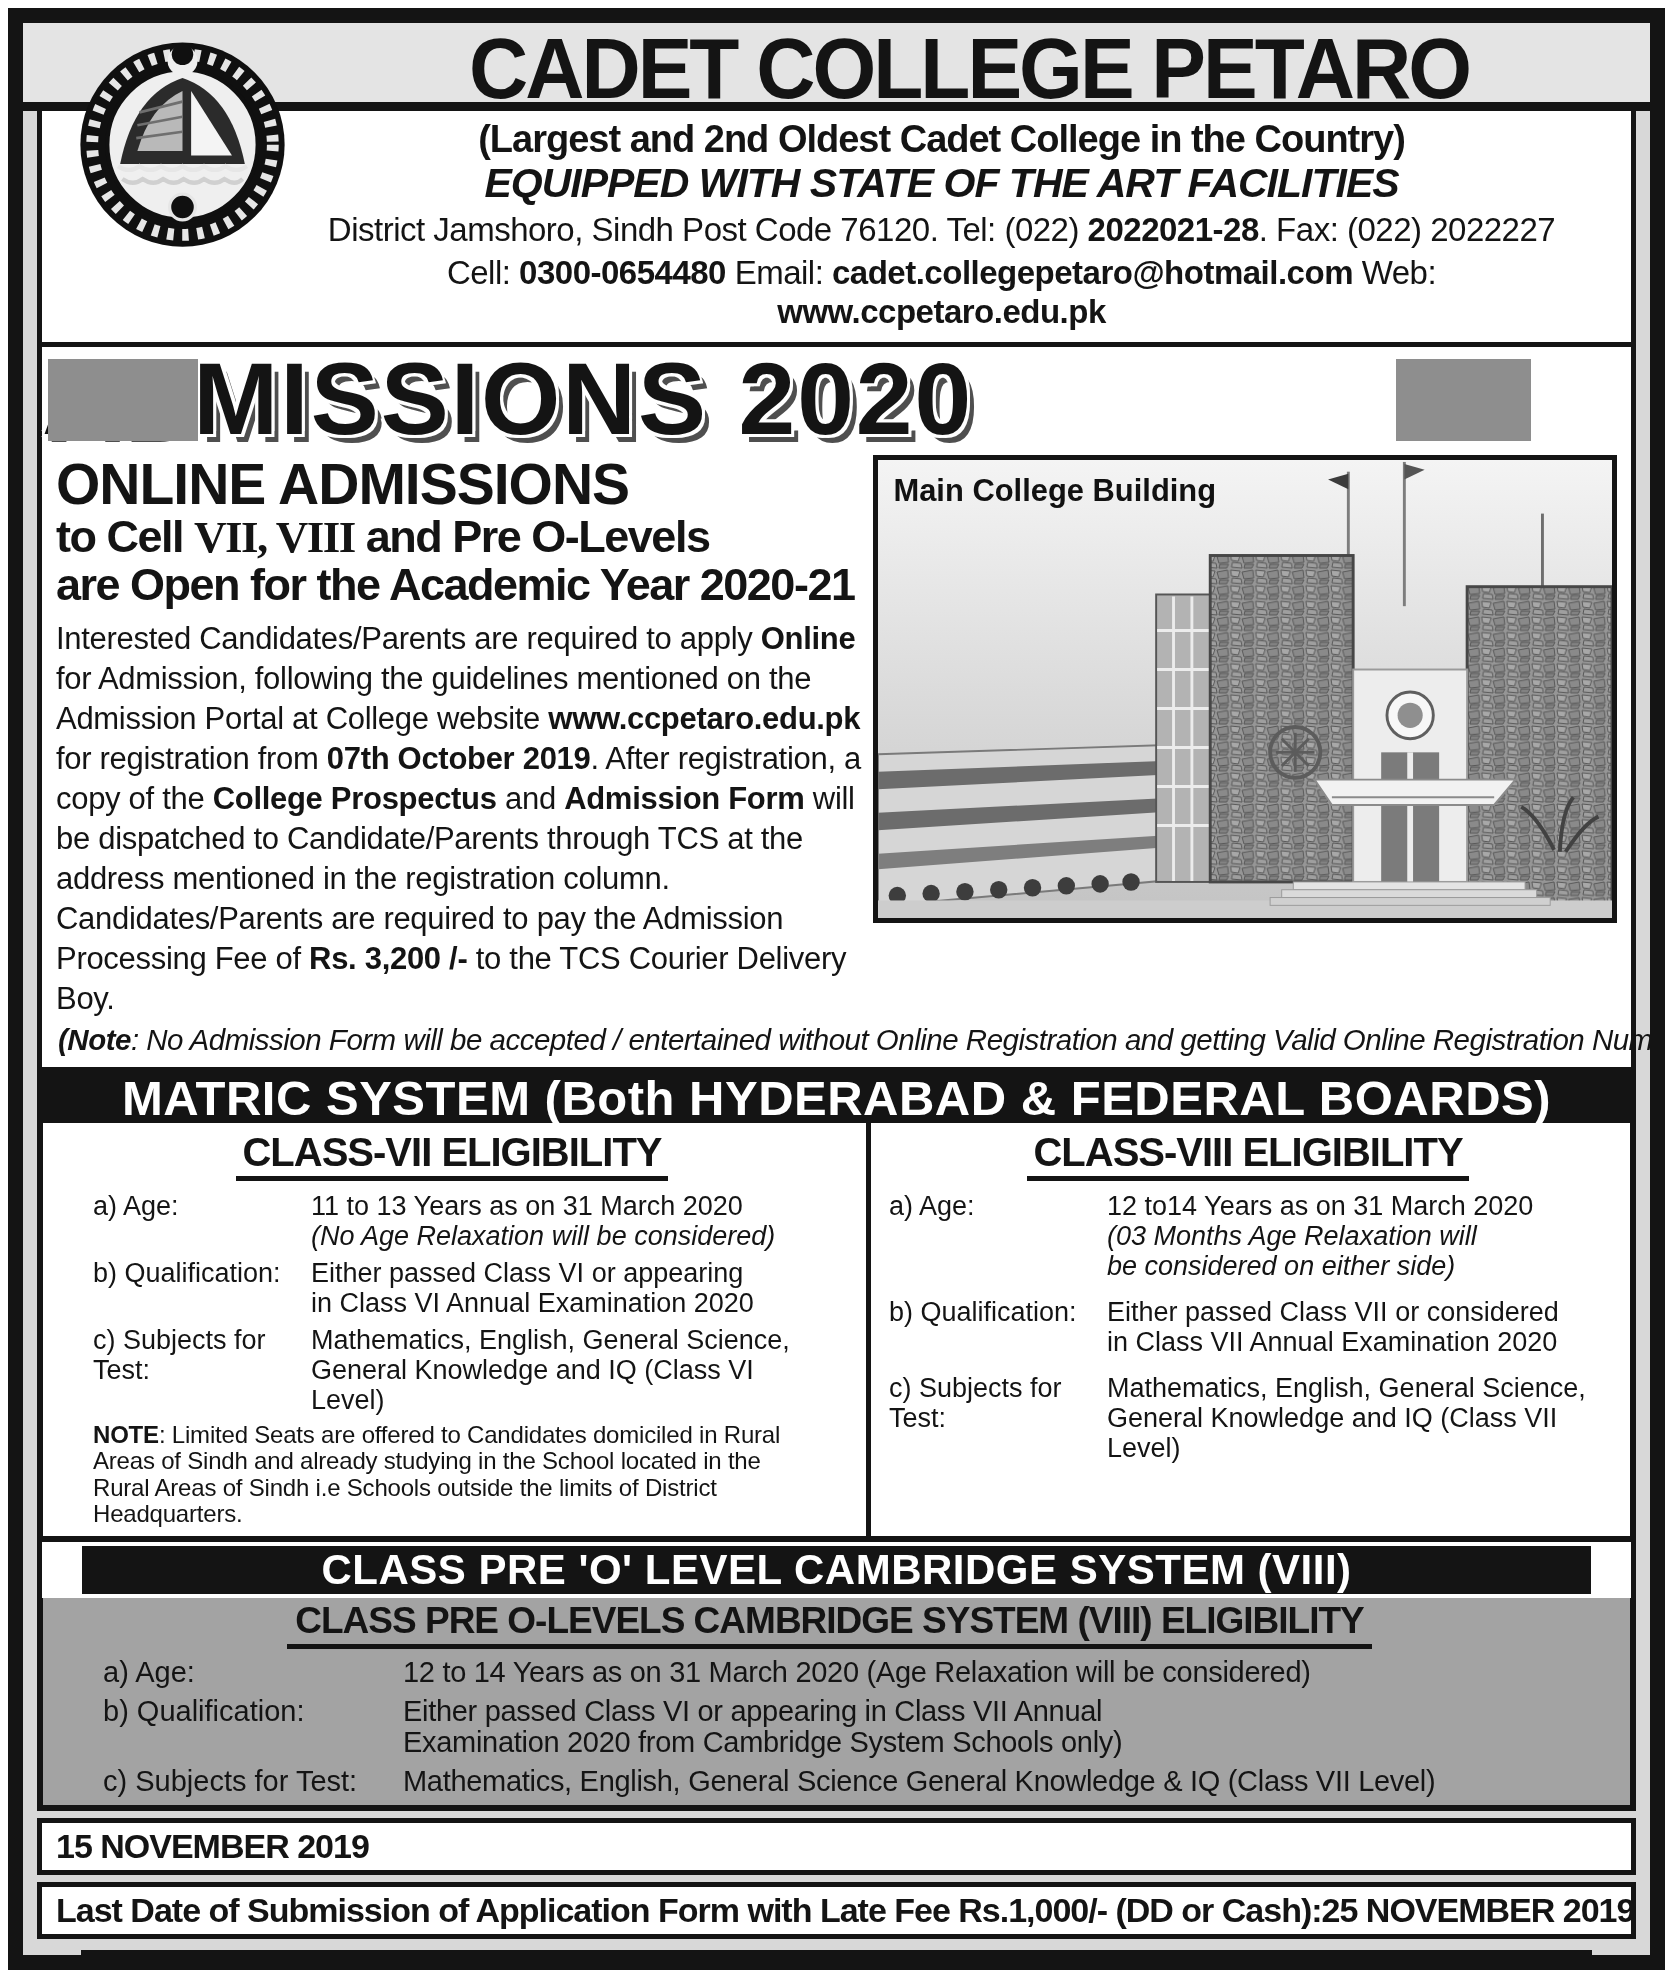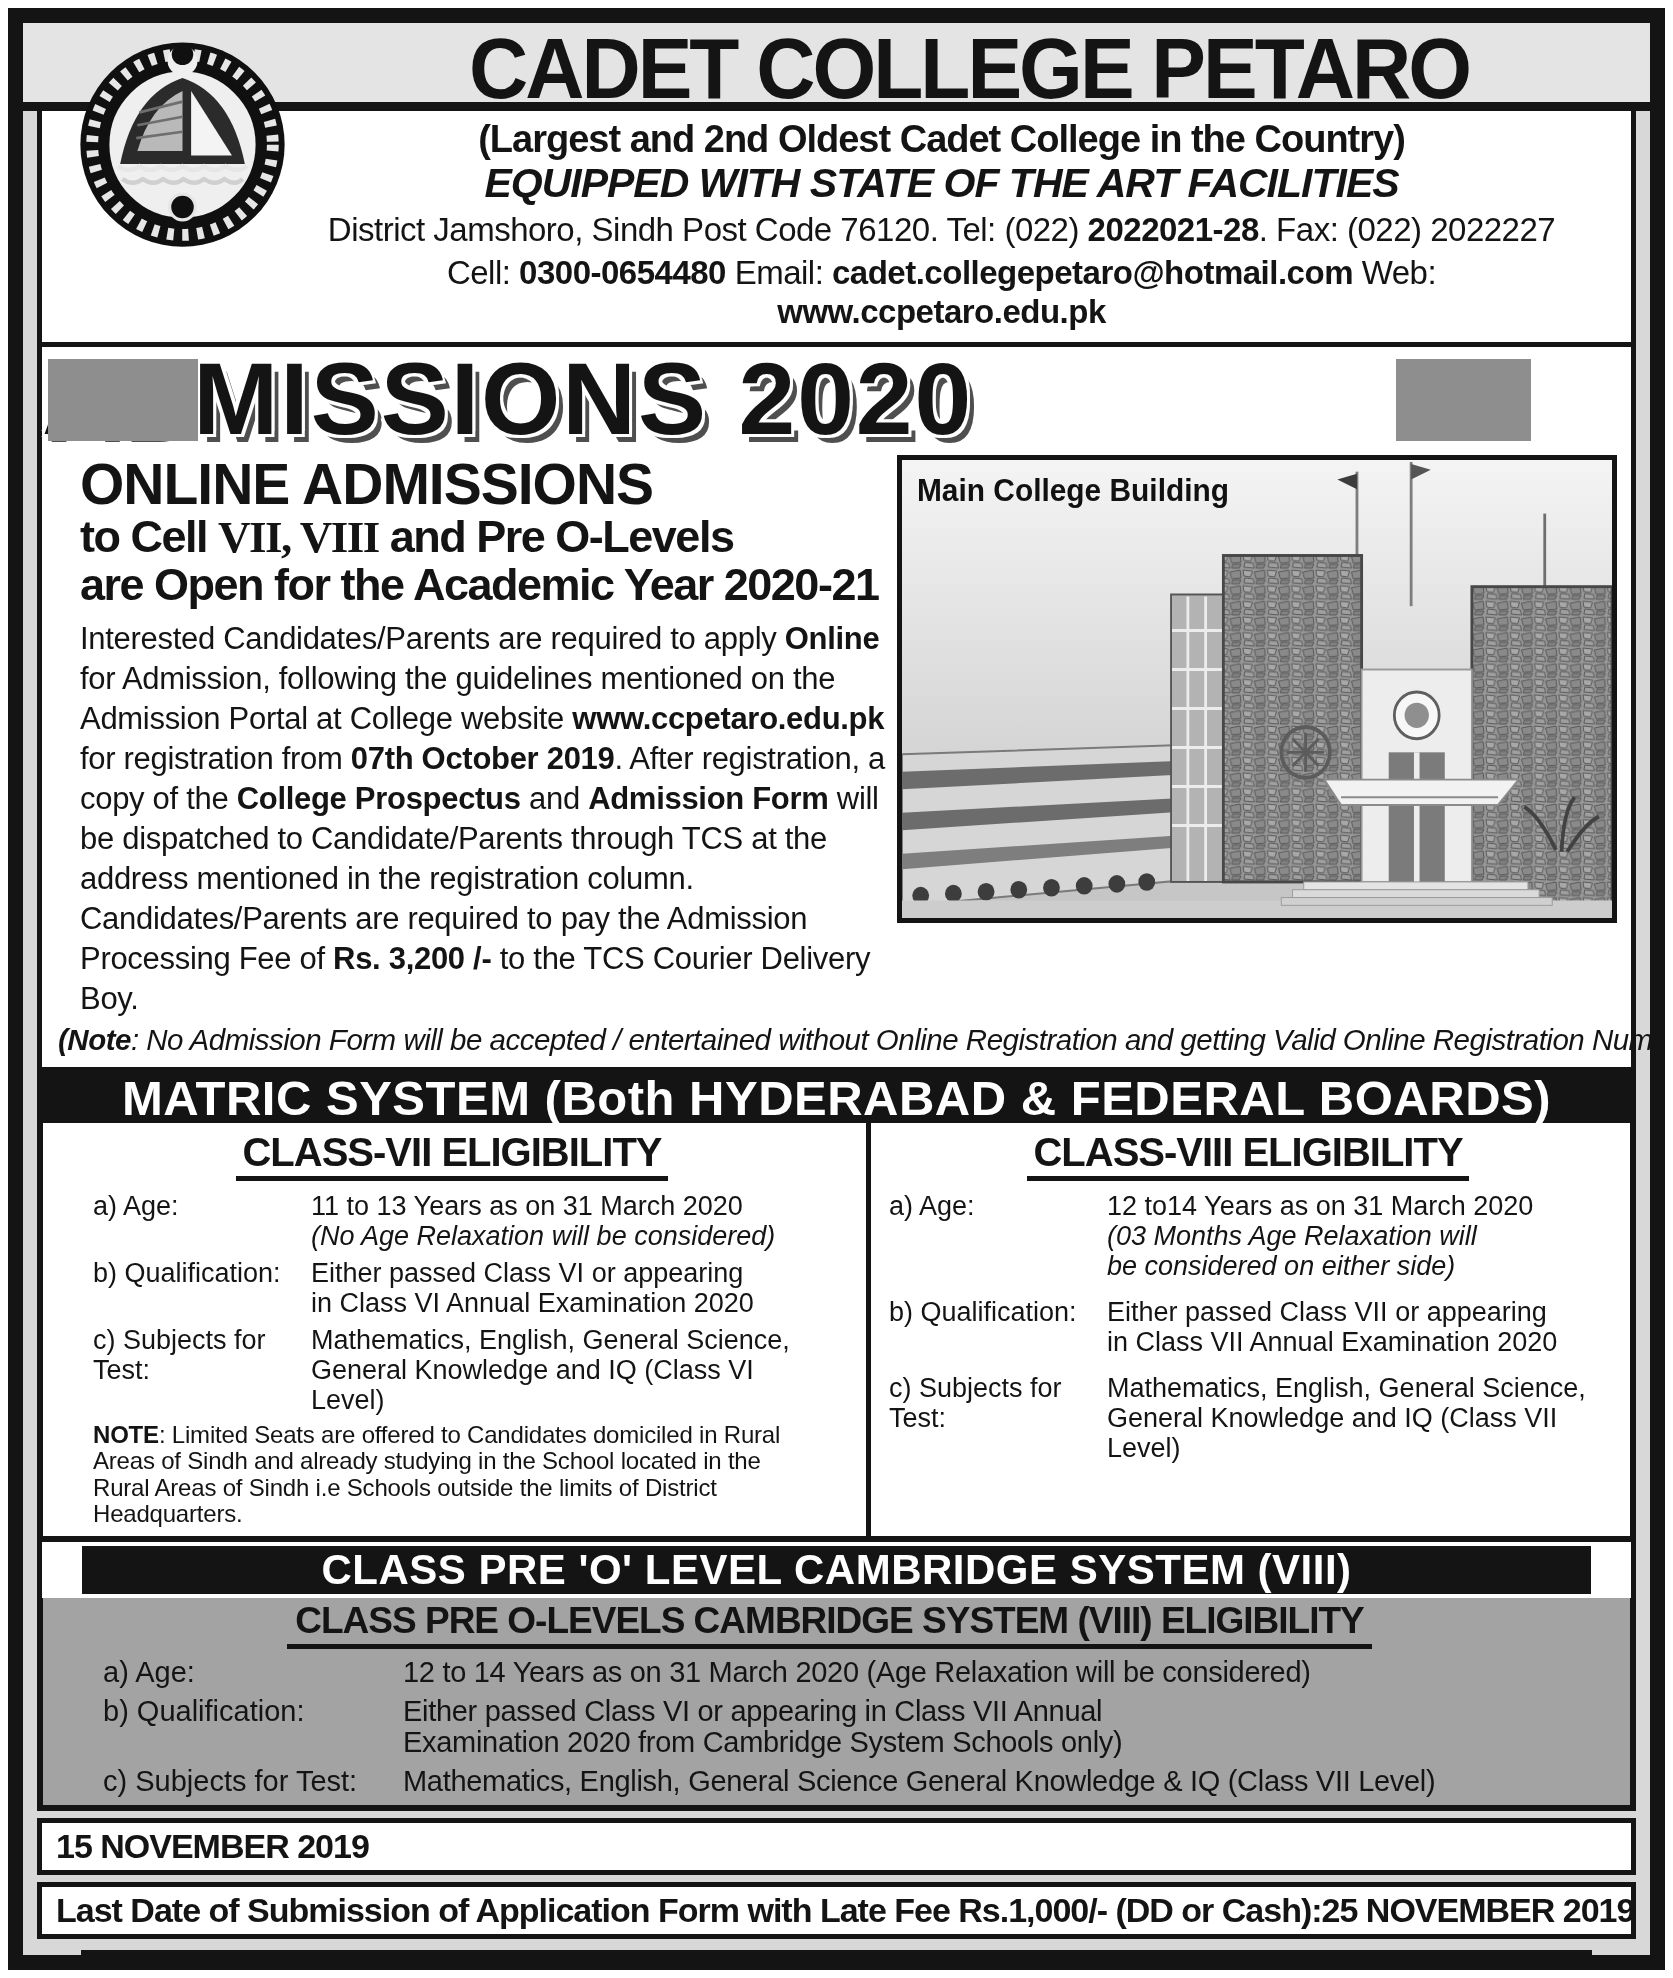--- a/index.html
+++ b/index.html
@@ -57,21 +57,21 @@
   .gray-block.right { right: 100px; width: 135px; }
   .banner-title {
     text-align:left; padding-right: 80px;
     font-size: 102px; font-weight: 900; letter-spacing: 2px;
     line-height: 104px; white-space:nowrap;
     text-shadow:
       -3px -3px 0 #fff, 3px -3px 0 #fff, -3px 3px 0 #fff, 3px 3px 0 #fff,
       7px 8px 0 #4f4f4f;
   }
   .intro-cols { display:flex; gap: 12px; padding: 2px 14px 0 14px; }
-  .intro-left { width: 805px; flex: 0 0 aupx; flex: 0 0 805px; margin-left: 24px; }
+  .intro-left { width: 805px; flex: 0 0 aupx; flex: 0 0 805px; }
   .h1 { font-size: 57px; font-weight: 900; letter-spacing: -1px; line-height: 1.02; white-space:nowrap; }
   .h2, .h3 { font-size: 45px; font-weight: 800; letter-spacing: -1.5px; line-height: 1.06; white-space:nowrap; }
   .serif { font-family: "Liberation Serif", serif; }
   .intro-para { margin-top: 10px; font-size: 31px; line-height: 1.29; letter-spacing:-0.3px; }
   .note-line {
     padding: 4px 16px 8px 16px;
     font-size: 29.5px; font-style: italic; letter-spacing: -0.5px;
     white-space: nowrap;
   }
   .photo-box {
@@ -313,21 +313,21 @@
               <div class="lbl">a)  Age:</div>
               <div class="val">
                 <div>12 to14 Years as on 31 March 2020</div>
                 <div class="italic">(03 Months Age Relaxation will</div>
                 <div class="italic">be considered on either side)</div>
               </div>
             </div>
             <div class="row" style="margin-top:16px">
               <div class="lbl">b) Qualification:</div>
               <div class="val">
-                <div>Either passed Class VII or appearing</div>
+                <div>Either passed Class VII or considered</div>
                 <div>in Class VII Annual Examination 2020</div>
               </div>
             </div>
             <div class="row" style="margin-top:16px">
               <div class="lbl">c) Subjects for Test:</div>
               <div class="val">
                 <div>Mathematics, English, General Science,</div>
                 <div>General Knowledge and IQ (Class VII</div>
                 <div>Level)</div>
               </div>

